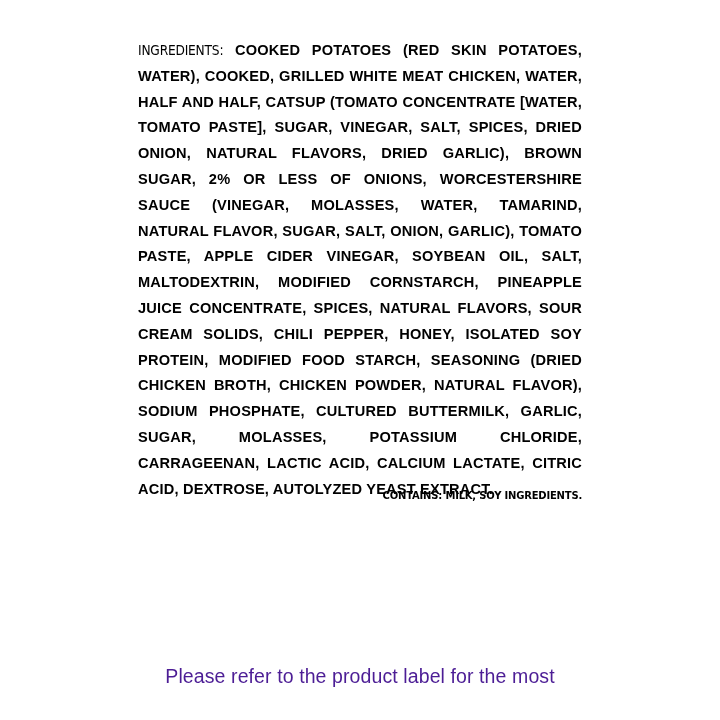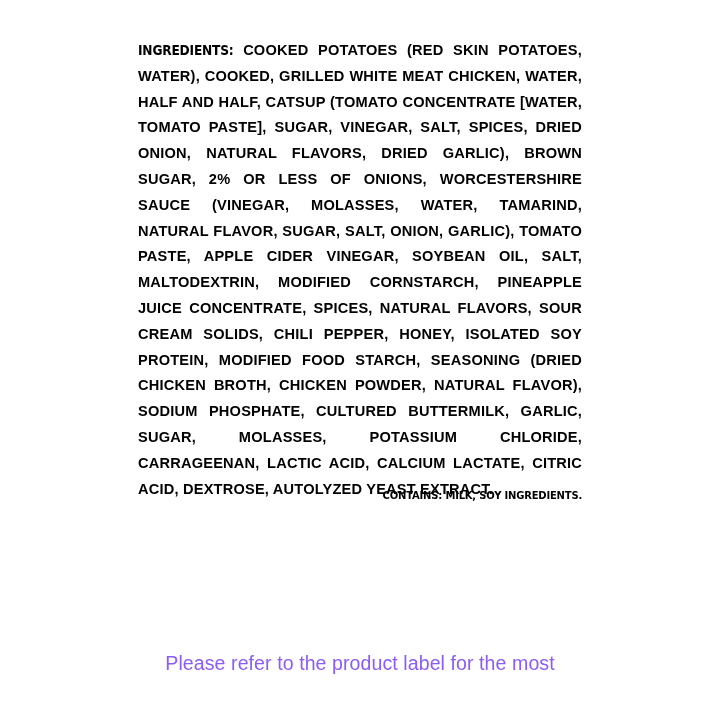--- a/index.html
+++ b/index.html
@@ -33,21 +33,21 @@
     letter-spacing: 0.2px;
     text-align: justify;
     text-justify: inter-word;
     font-weight: 700;
     font-stretch: condensed;
     margin: 0;
     text-transform: uppercase;
   }
   .ingredients-heading {
     font-family: "DejaVu Sans", sans-serif;
-    font-weight: 700;
+    font-weight: 400;
     font-size: 13.6px;
     letter-spacing: -0.2px;
     text-transform: uppercase;
   }
   .contains-block {
     position: absolute;
     left: 138px;
     top: 470px;
     width: 460px;
   }
@@ -65,22 +65,22 @@
     position: absolute;
     left: 0;
     top: 645px;
     width: 720px;
     text-align: center;
   }
   .footer-line {
     font-family: "Liberation Sans", sans-serif;
     font-size: 19.5px;
     line-height: 28px;
-    color: #8b5cf6;
-    margin: 4px;
+    color: #4c1d95;
+    margin: 17px;
     letter-spacing: 0.1px;
   }
 </style>
 </head>
 <body>
 
 <div class="page">
 
   <div class="ingredients-block">
     <p class="ingredients-paragraph"><span class="ingredients-heading">INGREDIENTS:</span> <span>COOKED POTATOES (RED SKIN POTATOES, WATER), COOKED, GRILLED WHITE MEAT CHICKEN, WATER, HALF AND HALF, CATSUP (TOMATO CONCENTRATE [WATER, TOMATO PASTE], SUGAR, VINEGAR, SALT, SPICES, DRIED ONION, NATURAL FLAVORS, DRIED GARLIC), BROWN SUGAR, 2% OR LESS OF ONIONS, WORCESTERSHIRE SAUCE (VINEGAR, MOLASSES, WATER, TAMARIND, NATURAL FLAVOR, SUGAR, SALT, ONION, GARLIC), TOMATO PASTE, APPLE CIDER VINEGAR, SOYBEAN OIL, SALT, MALTODEXTRIN, MODIFIED CORNSTARCH, PINEAPPLE JUICE CONCENTRATE, SPICES, NATURAL FLAVORS, SOUR CREAM SOLIDS, CHILI PEPPER, HONEY, ISOLATED SOY PROTEIN, MODIFIED FOOD STARCH, SEASONING (DRIED CHICKEN BROTH, CHICKEN POWDER, NATURAL FLAVOR), SODIUM PHOSPHATE, CULTURED BUTTERMILK, GARLIC, SUGAR, MOLASSES, POTASSIUM CHLORIDE, CARRAGEENAN, LACTIC ACID, CALCIUM LACTATE, CITRIC ACID, DEXTROSE, AUTOLYZED YEAST EXTRACT.</span></p>

